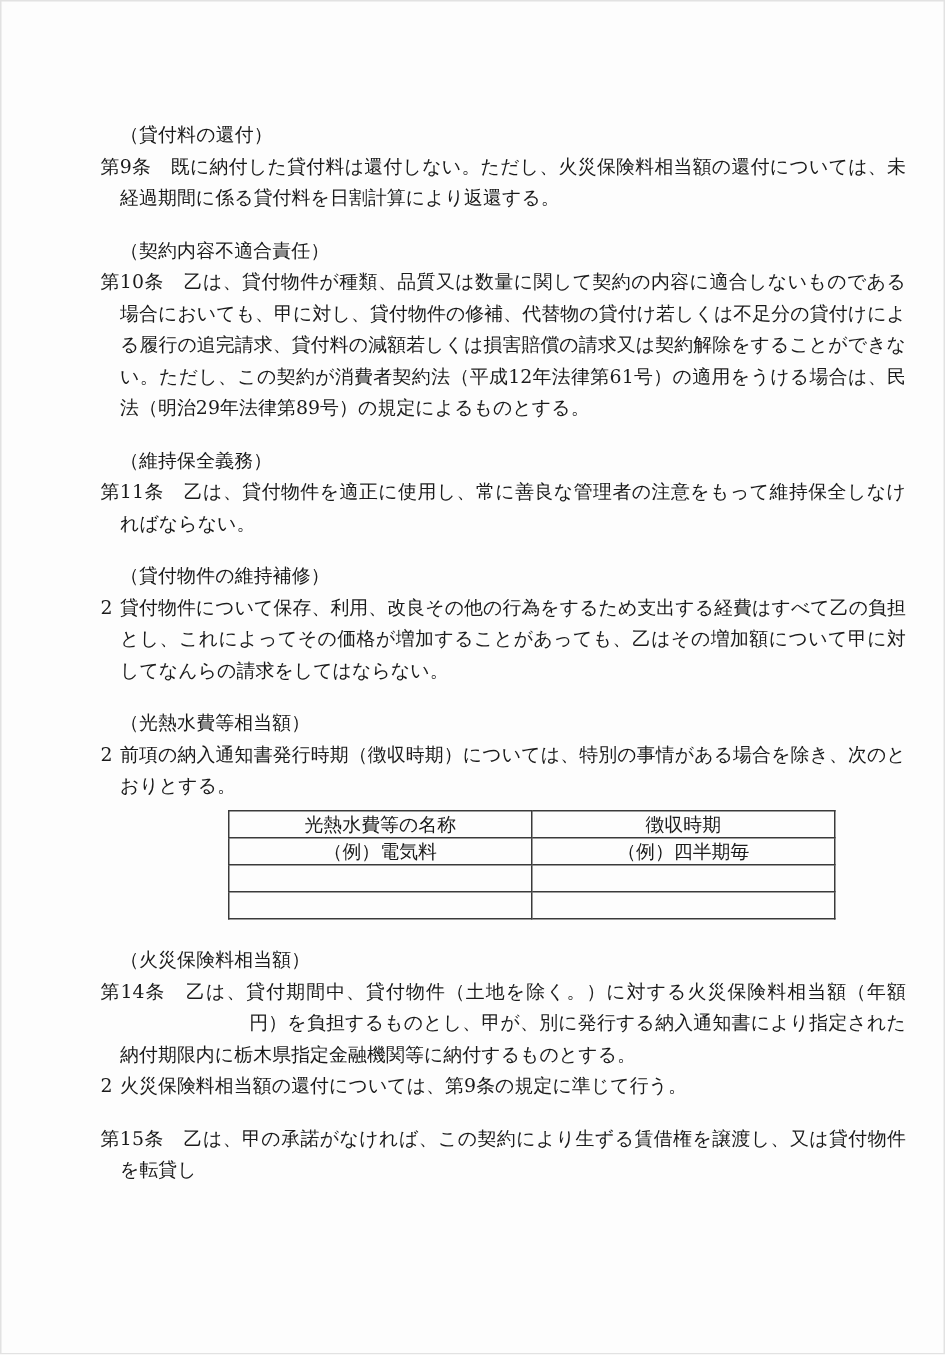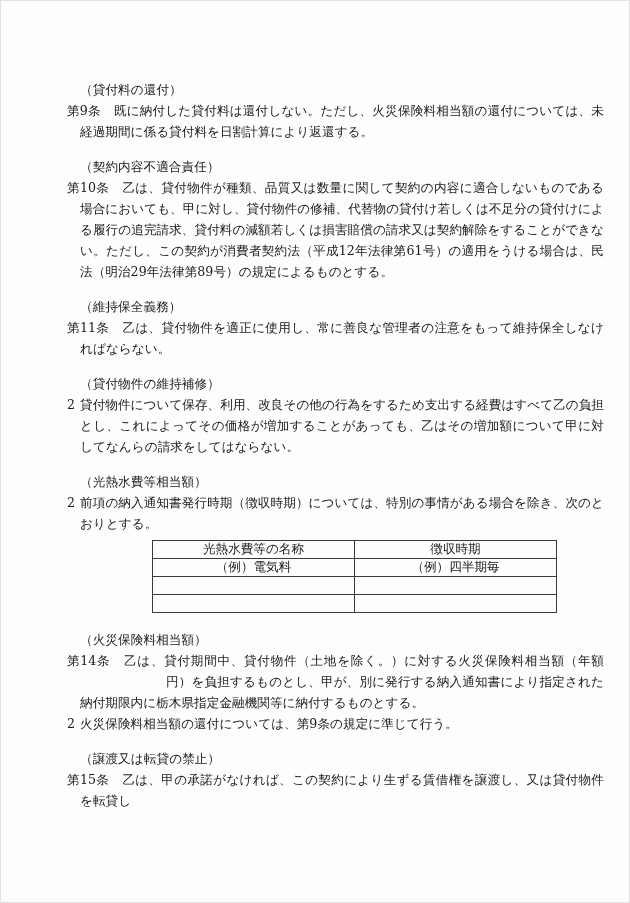--- a/index.html
+++ b/index.html
@@ -81,21 +81,20 @@
   .subclause .num {
     display: inline-block;
     width: 13px;
     text-indent: 0;
   }
 
   
   .table-wrap {
     margin: 6px 0 16px 0;
     padding-left: 85px;
-    font-family: Liberation Serif, serif;
   }
   table.fee-table {
     border-collapse: collapse;
     width: 405px;
     table-layout: fixed;
   }
   table.fee-table td {
     border: 1px solid #3a3a3a;
     height: 15px;
     font-size: 12.6px;
@@ -168,18 +167,17 @@
       </div>
     </div>
 
     <div class="article">
       <p class="art-heading">（火災保険料相当額）</p>
       <p class="clause"><span class="label">第14条</span><span class="gap-sm"></span><span>乙は、貸付期間中、貸付物件（土地を除く。）に対する火災保険料相当額（年額</span><span class="gap-amount"></span><span>円）を負担するものとし、甲が、別に発行する納入通知書により指定された納付期限内に栃木県指定金融機関等に納付するものとする。</span></p>
       <p class="subclause"><span class="num">2</span><span>火災保険料相当額の還付については、第9条の規定に準じて行う。</span></p>
     </div>
 
     <div class="article">
-      <p class="art-heading">（譲渡又は転貸の禁止）</p>
       <p class="clause"><span class="label">第15条</span><span class="gap-sm"></span><span>乙は、甲の承諾がなければ、この契約により生ずる賃借権を譲渡し、又は貸付物件を転貸し</span></p>
     </div>
 
   </div>
 </div>
 
 </body></html>

